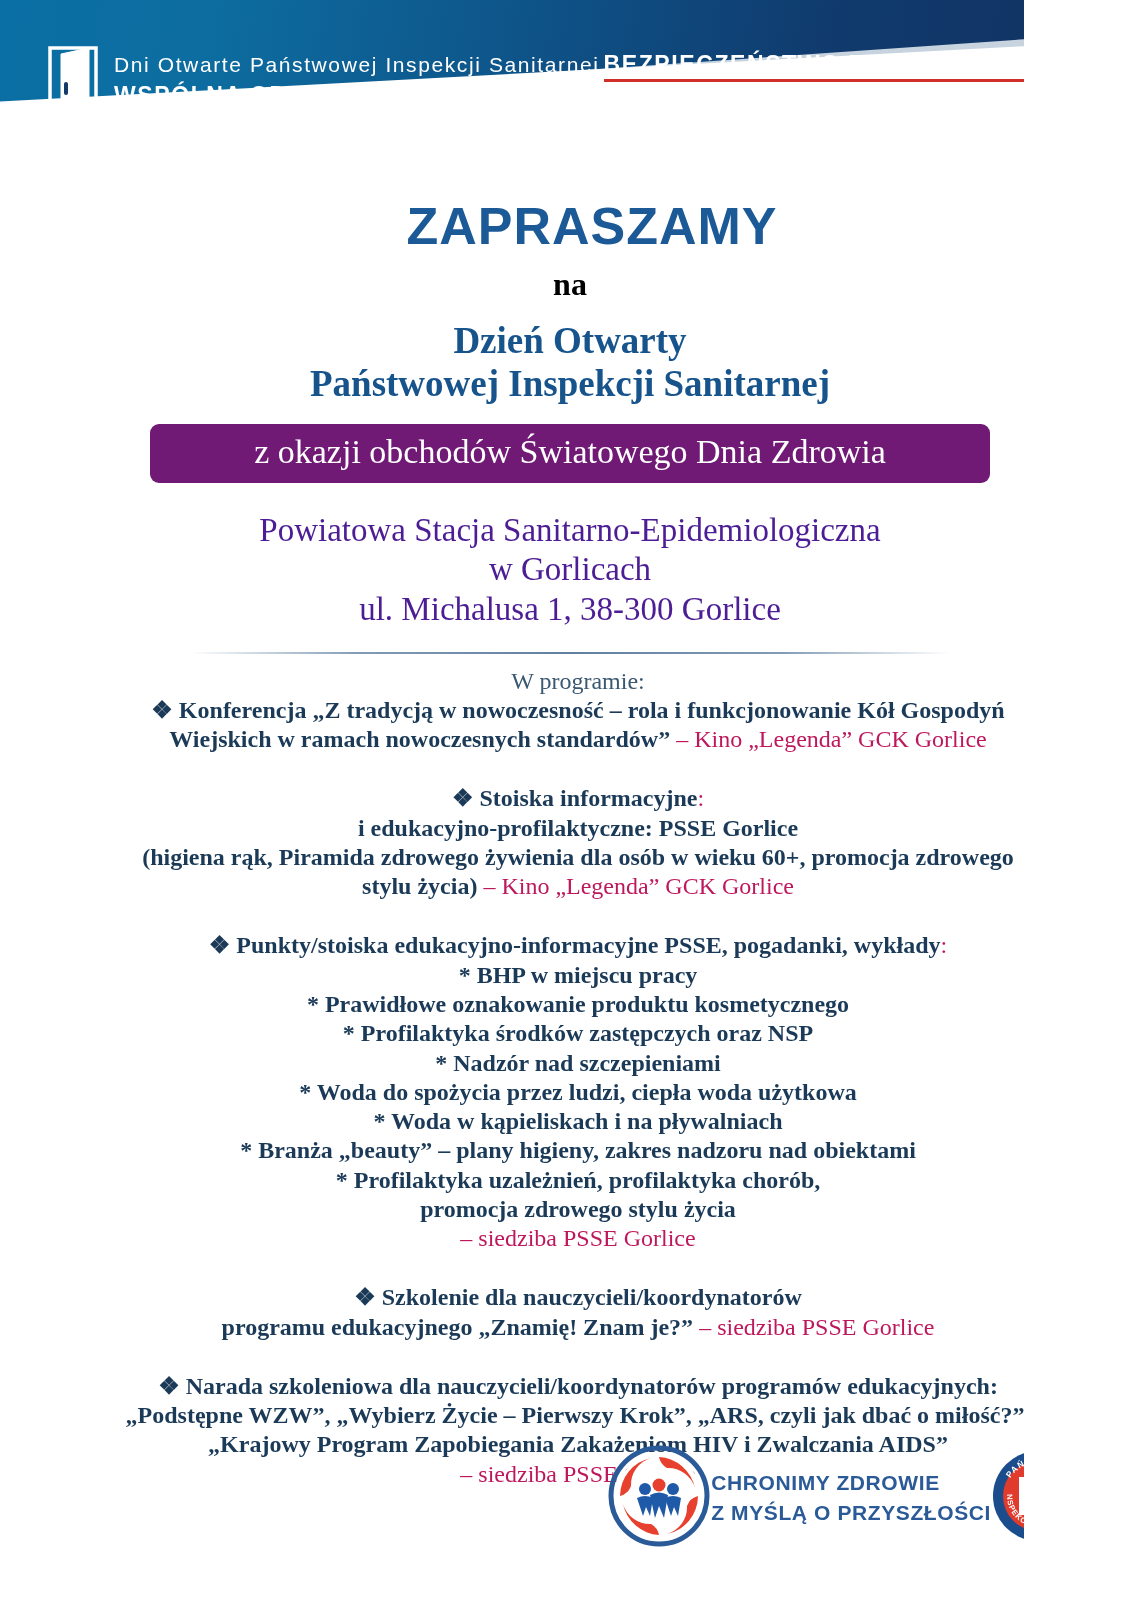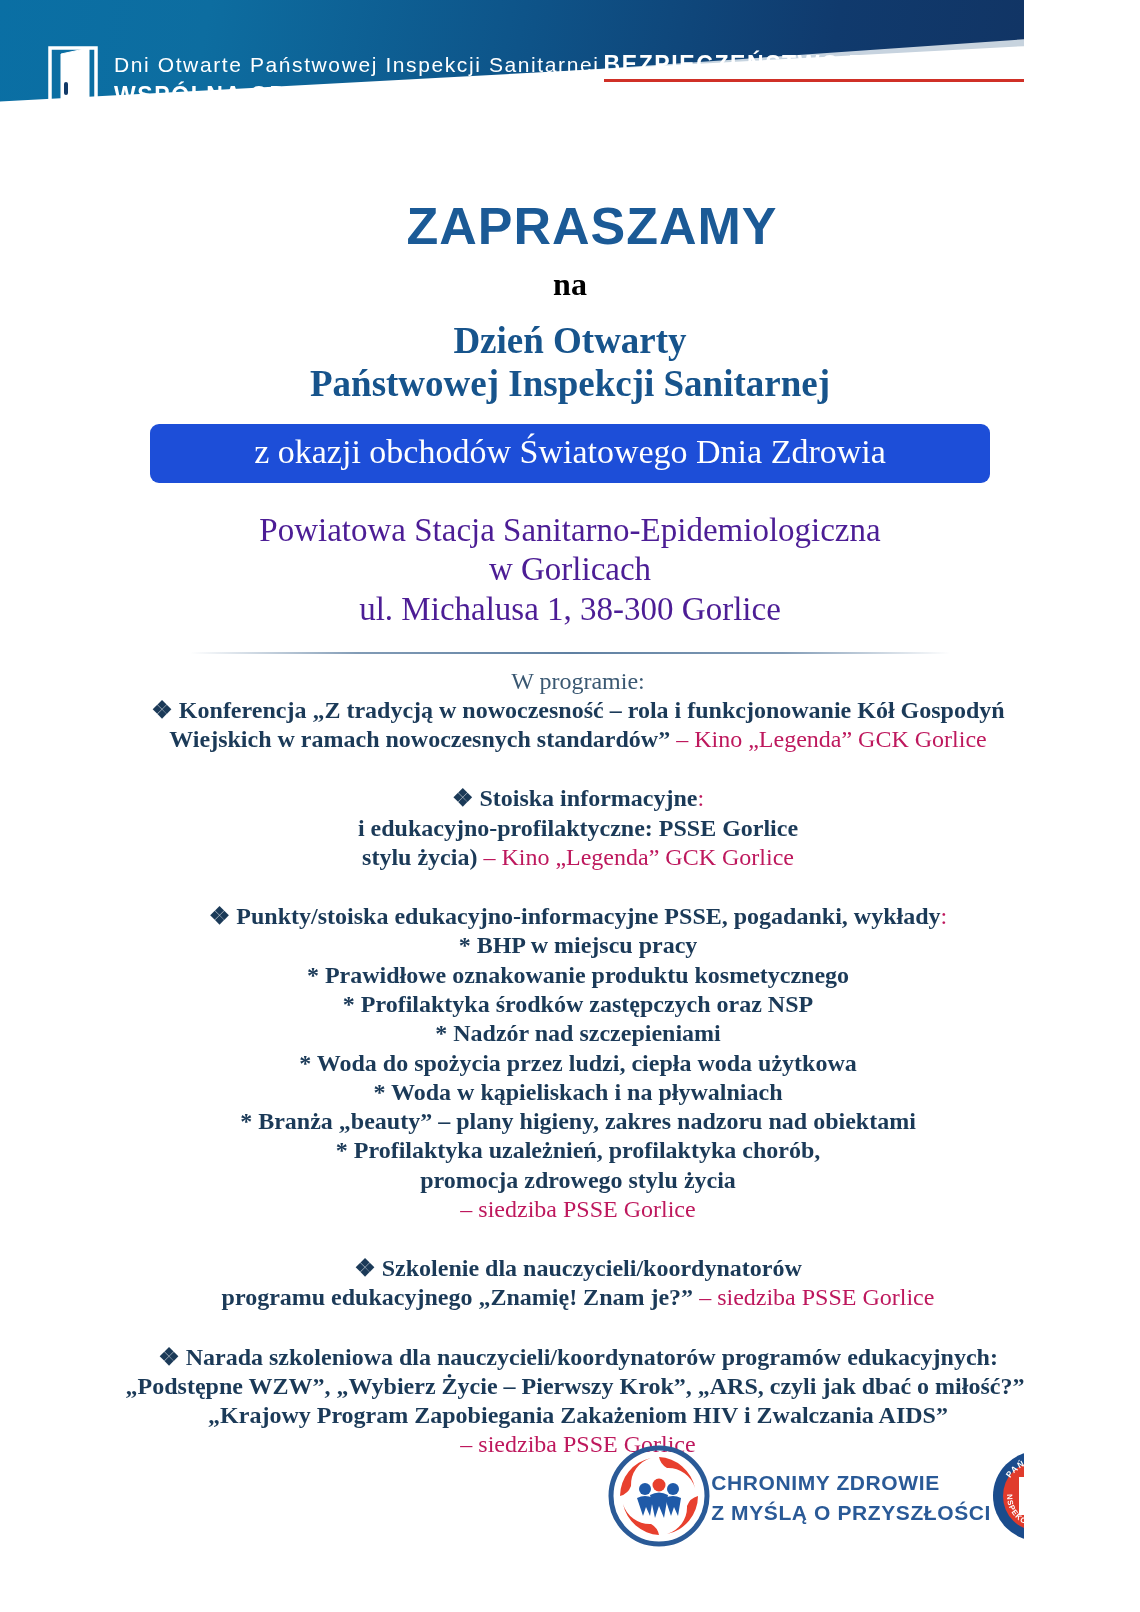--- a/index.html
+++ b/index.html
@@ -142,21 +142,21 @@
     font-weight: 700;
     font-size: 37px;
     color: #17548c;
     margin-top: 20px;
     line-height: 1.16;
   }
 
   .red-banner {
     margin: 18px auto 0 auto;
     width: 840px;
-    background: #1d4ed8;
+    background: #701a75;
     border-radius: 9px;
     color: #ffffff;
     font-size: 34px;
     font-weight: 400;
     line-height: 1;
     padding: 11px 0 14px 0;
     box-sizing: border-box;
   }
 
   .t-station {
@@ -311,20 +311,21 @@
       <div class="pline light">W programie:</div>
       <div id="program-items">
           <div>
             <div class="pline"><span class="seg-b">❖ Konferencja „Z tradycją w nowoczesność – rola i funkcjonowanie Kół Gospodyń</span></div>
             <div class="pline"><span class="seg-b">Wiejskich w ramach nowoczesnych standardów”</span><span class="seg-l"> – Kino „Legenda” GCK Gorlice</span></div>
           </div>
           <div class="gap-md"></div>
           <div>
             <div class="pline"><span class="seg-b">❖ Stoiska informacyjne</span><span class="seg-l">:</span></div>
             <div class="pline"><span class="seg-b">i edukacyjno-profilaktyczne: PSSE Gorlice</span></div>
+            <div class="pline"><span class="seg-b">(higiena rąk, Piramida zdrowego żywienia dla osób w wieku 60+, promocja zdrowego</span></div>
             <div class="pline"><span class="seg-b">stylu życia)</span><span class="seg-l"> – Kino „Legenda” GCK Gorlice</span></div>
           </div>
           <div class="gap-md"></div>
           <div>
             <div class="pline"><span class="seg-b">❖ Punkty/stoiska edukacyjno-informacyjne PSSE, pogadanki, wykłady</span><span class="seg-l">:</span></div>
             <div class="pline"><span class="seg-b">* BHP w miejscu pracy</span></div>
             <div class="pline"><span class="seg-b">* Prawidłowe oznakowanie produktu kosmetycznego</span></div>
             <div class="pline"><span class="seg-b">* Profilaktyka środków zastępczych oraz NSP</span></div>
             <div class="pline"><span class="seg-b">* Nadzór nad szczepieniami</span></div>
             <div class="pline"><span class="seg-b">* Woda do spożycia przez ludzi, ciepła woda użytkowa</span></div>

